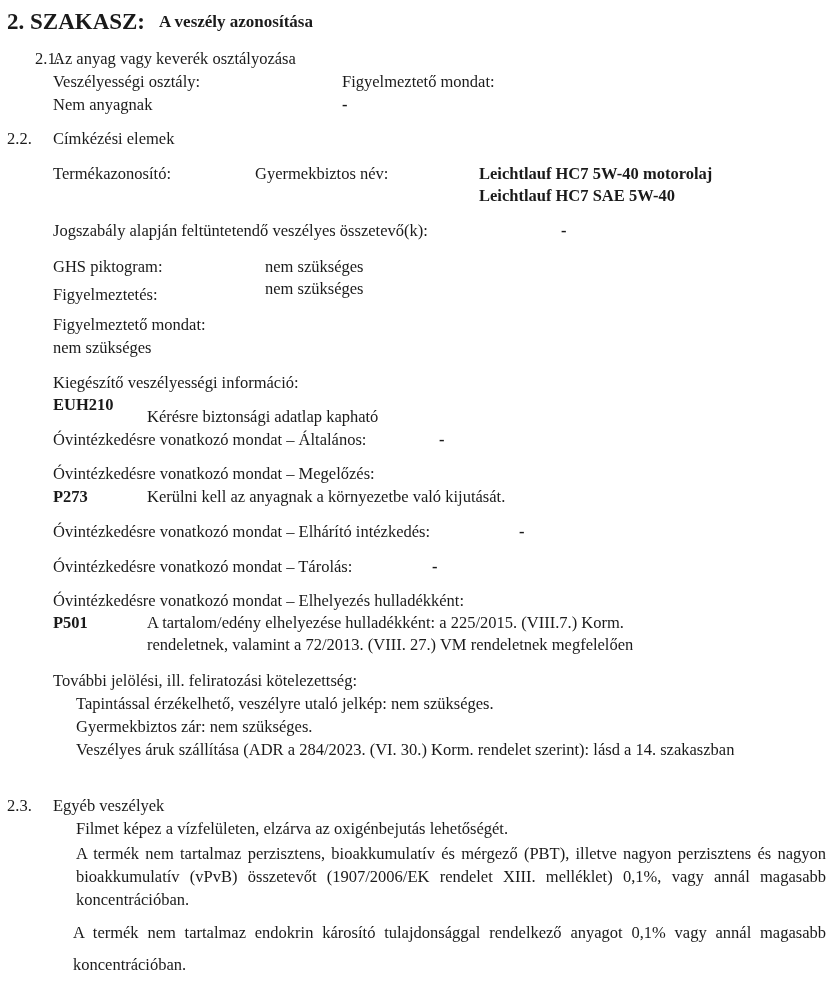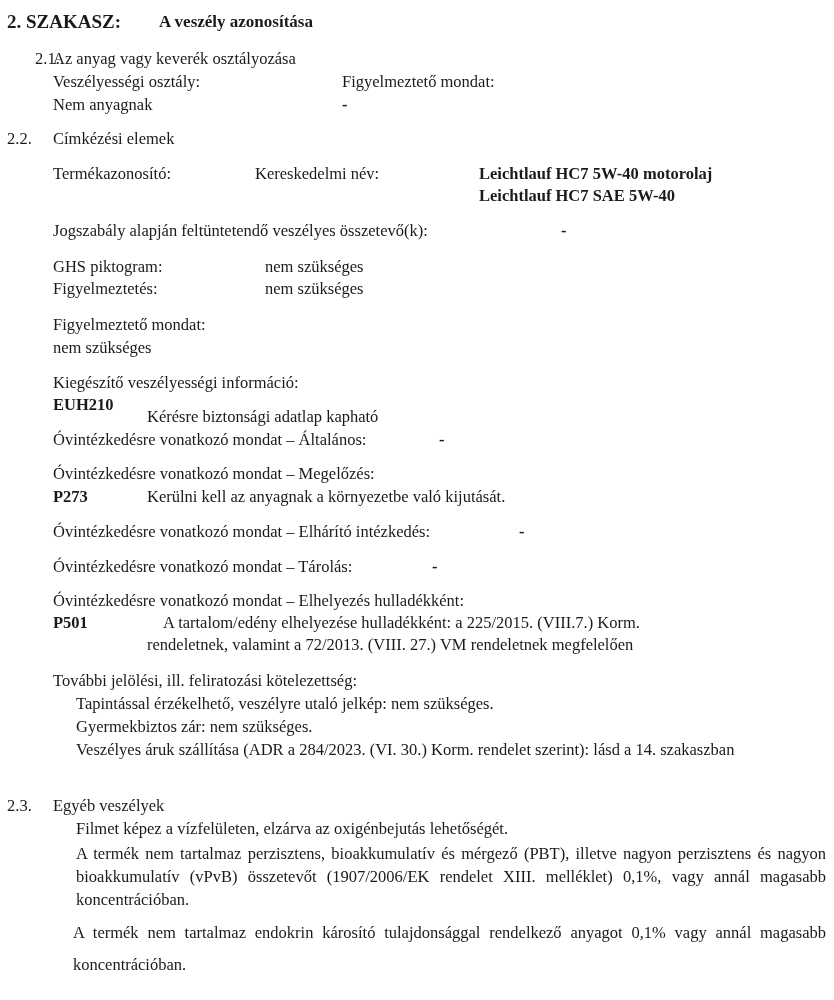--- a/index.html
+++ b/index.html
@@ -23,44 +23,44 @@
       position: absolute;
       white-space: normal;
       text-align: justify;
       text-align-last: left;
     }
     .dash { font-weight: bold; }
   </style>
 </head>
 <body>
 
-<div class="abs bold" style="left:7px; top:12px; font-size:19px;">2. SZAKASZ:</div>
+<div class="abs bold" style="left:7px; top:12px; font-size:23px;">2. SZAKASZ:</div>
 <div class="abs bold" style="left:159px; top:12px; font-size:17px;">A veszély azonosítása</div>
 
 <div class="abs" style="left:7px; top:49px;margin-left:28px;">2.1.</div>
 <div class="abs" style="left:53px; top:49px;">Az anyag vagy keverék osztályozása</div>
 <div class="abs" style="left:53px; top:72px;">Veszélyességi osztály:</div>
 <div class="abs" style="left:342px; top:72px;">Figyelmeztető mondat:</div>
 <div class="abs" style="left:53px; top:95px;">Nem anyagnak</div>
 <div class="abs dash" style="left:342px; top:95px;">-</div>
 
 <div class="abs" style="left:7px; top:129px;">2.2.</div>
 <div class="abs" style="left:53px; top:129px;">Címkézési elemek</div>
 
 <div class="abs" style="left:53px; top:164px;">Termékazonosító:</div>
-<div class="abs" style="left:255px; top:164px;">Kereskedelmi név:</div>
+<div class="abs" style="left:255px; top:164px;">Gyermekbiztos név:</div>
 <div class="abs bold" style="left:479px; top:164px;">Leichtlauf HC7 5W-40 motorolaj</div>
 <div class="abs bold" style="left:479px; top:186px;">Leichtlauf HC7 SAE 5W-40</div>
 
 <div class="abs" style="left:53px; top:221px;">Jogszabály alapján feltüntetendő veszélyes összetevő(k):</div>
 <div class="abs dash" style="left:561px; top:221px;">-</div>
 
 <div class="abs" style="left:53px; top:257px;">GHS piktogram:</div>
 <div class="abs" style="left:265px; top:257px;">nem szükséges</div>
-<div class="abs" style="left:53px; top:279px;">Figyelmeztetés:</div>
+<div class="abs" style="left:53px; top:285px;">Figyelmeztetés:</div>
 <div class="abs" style="left:265px; top:279px;">nem szükséges</div>
 
 <div class="abs" style="left:53px; top:315px;">Figyelmeztető mondat:</div>
 <div class="abs" style="left:53px; top:338px;">nem szükséges</div>
 
 <div class="abs" style="left:53px; top:373px;">Kiegészítő veszélyességi információ:</div>
 <div class="abs bold" style="left:53px; top:395px;">EUH210</div>
 <div class="abs" style="left:147px; top:407px;">Kérésre biztonsági adatlap kapható</div>
 
 <div class="abs" style="left:53px; top:430px;">Óvintézkedésre vonatkozó mondat – Általános:</div>
@@ -71,21 +71,21 @@
 <div class="abs" style="left:147px; top:487px;">Kerülni kell az anyagnak a környezetbe való kijutását.</div>
 
 <div class="abs" style="left:53px; top:522px;">Óvintézkedésre vonatkozó mondat – Elhárító intézkedés:</div>
 <div class="abs dash" style="left:519px; top:522px;">-</div>
 
 <div class="abs" style="left:53px; top:557px;">Óvintézkedésre vonatkozó mondat – Tárolás:</div>
 <div class="abs dash" style="left:432px; top:557px;">-</div>
 
 <div class="abs" style="left:53px; top:591px;">Óvintézkedésre vonatkozó mondat – Elhelyezés hulladékként:</div>
 <div class="abs bold" style="left:53px; top:613px;">P501</div>
-<div class="abs" style="left:147px; top:613px;margin-left:16px;">A tartalom/edény elhelyezése hulladékként: a 225/2015. (VIII.7.) Korm.</div>
+<div class="abs" style="left:147px; top:613px;">A tartalom/edény elhelyezése hulladékként: a 225/2015. (VIII.7.) Korm.</div>
 <div class="abs" style="left:147px; top:635px;">rendeletnek, valamint a 72/2013. (VIII. 27.) VM rendeletnek megfelelően</div>
 
 <div class="abs" style="left:53px; top:671px;">További jelölési, ill. feliratozási kötelezettség:</div>
 <div class="abs" style="left:76px; top:694px;">Tapintással érzékelhető, veszélyre utaló jelkép: nem szükséges.</div>
 <div class="abs" style="left:76px; top:717px;">Gyermekbiztos zár: nem szükséges.</div>
 <div class="justify" style="left:76px; top:740px; width:740px;font-family:Liberation Serif, serif;">Veszélyes áruk szállítása (ADR a 284/2023. (VI. 30.) Korm. rendelet szerint): lásd a 14. szakaszban</div>
 
 <div class="abs" style="left:7px; top:796px;">2.3.</div>
 <div class="abs" style="left:53px; top:796px;">Egyéb veszélyek</div>
 <div class="abs" style="left:76px; top:819px;">Filmet képez a vízfelületen, elzárva az oxigénbejutás lehetőségét.</div>

